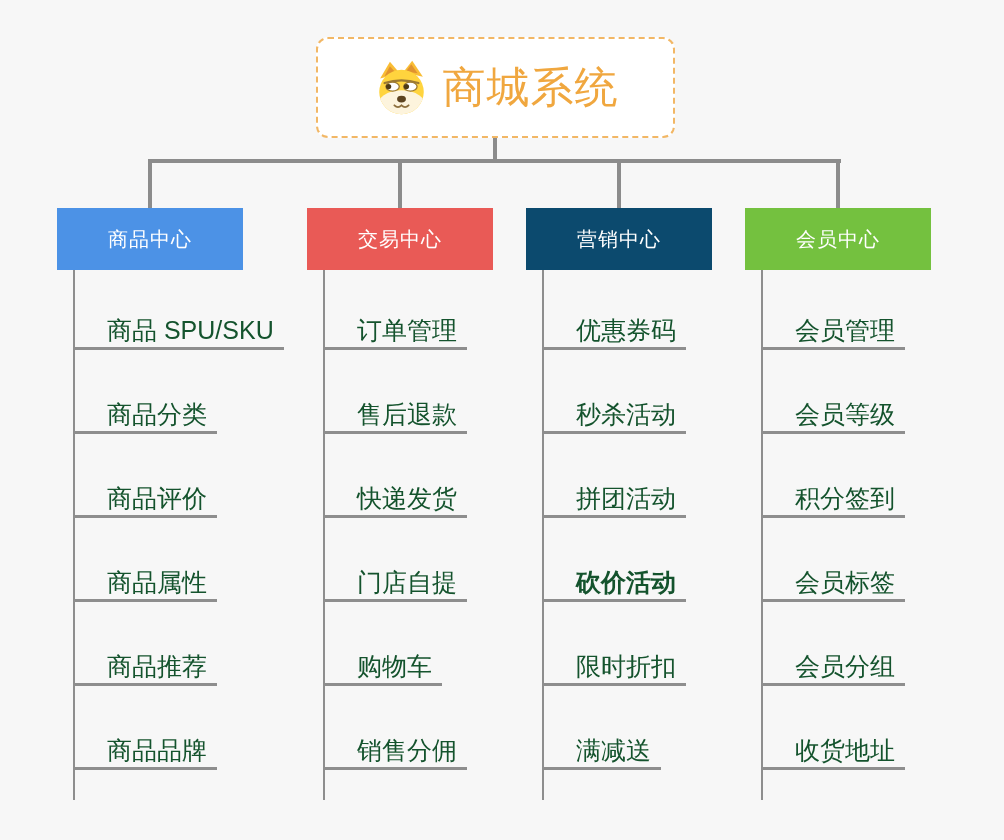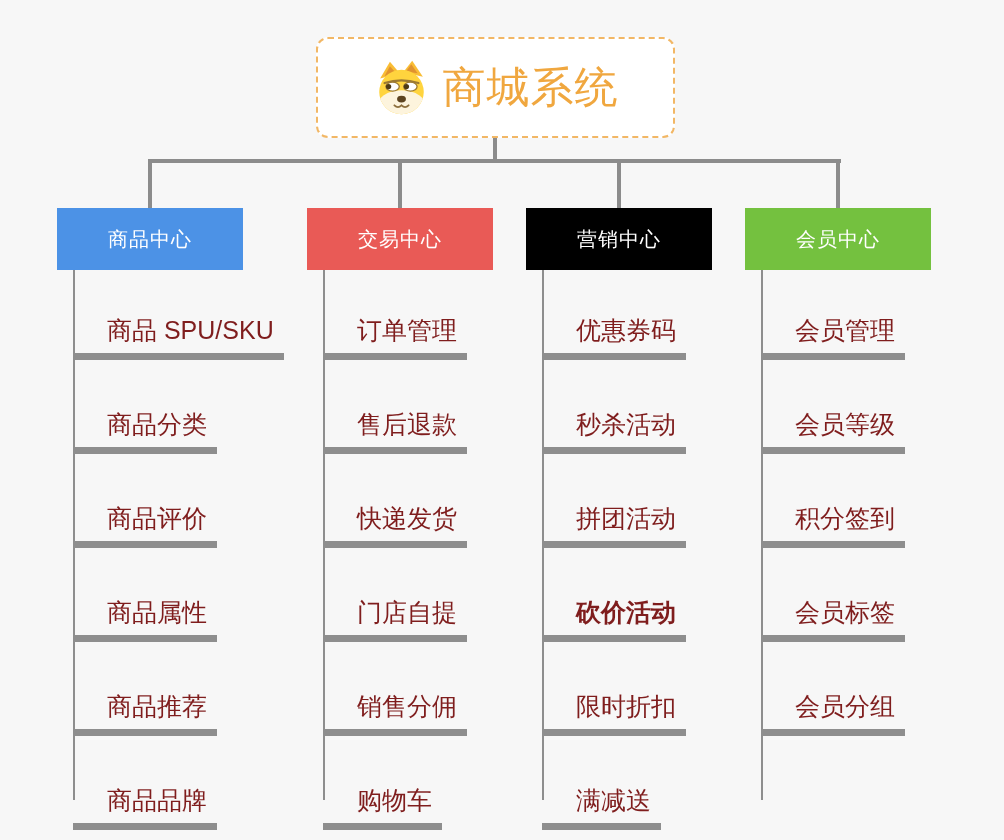--- a/index.html
+++ b/index.html
@@ -48,24 +48,24 @@
     cursor: pointer;
   }
   .spine {
     position: absolute; left: 16px; top: 62px;
     width: 2px; height: 530px;
     background: #8e8e8e;
   }
   .leaf {
     margin: 48px 0 0 16px;
     width: fit-content;
-    padding: 0 10px 6px 34px;
-    border-bottom: 7px solid #3b82f6;
+    padding: 0 10px 0 34px;
+    border-bottom: 3px solid #3b82f6;
     font-size: 25px; line-height: 33px;
-    color: #7f1d1d;
+    color: #14532d;
     white-space: nowrap;
     cursor: pointer;
   }
   .leaves .leaf:first-child { margin-top: 44px; }
 </style>
 </head>
 <body style="background: rgb(247, 247, 247);">
 
 <div class="canvas">
 
@@ -120,26 +120,26 @@
       <div class="col" style="left: 307px;">
     <div class="branch-box" style="background: rgb(233, 90, 86);">
       <span>交易中心</span>
     </div>
     <div class="spine"></div>
     <div class="leaves">
           <div class="leaf" style="border-bottom-color: rgb(142, 142, 142);">订单管理</div>
           <div class="leaf" style="border-bottom-color: rgb(142, 142, 142);">售后退款</div>
           <div class="leaf" style="border-bottom-color: rgb(142, 142, 142);">快递发货</div>
           <div class="leaf" style="border-bottom-color: rgb(142, 142, 142);">门店自提</div>
+          <div class="leaf" style="border-bottom-color: rgb(142, 142, 142);">购物车</div>
           <div class="leaf" style="border-bottom-color: rgb(142, 142, 142);">销售分佣</div>
-          <div class="leaf" style="border-bottom-color: rgb(142, 142, 142);">购物车</div>
         </div>
   </div>
       <div class="col" style="left: 526px;">
-    <div class="branch-box" style="background: #000000;">
+    <div class="branch-box" style="background: #0c4a6e;">
       <span>营销中心</span>
     </div>
     <div class="spine"></div>
     <div class="leaves">
           <div class="leaf" style="border-bottom-color: rgb(142, 142, 142);">优惠券码</div>
           <div class="leaf" style="border-bottom-color: rgb(142, 142, 142);">秒杀活动</div>
           <div class="leaf" style="border-bottom-color: rgb(142, 142, 142);">拼团活动</div>
           <div class="leaf" style="border-bottom-color: rgb(142, 142, 142); font-weight: bold;">砍价活动</div>
           <div class="leaf" style="border-bottom-color: rgb(142, 142, 142);">限时折扣</div>
           <div class="leaf" style="border-bottom-color: rgb(142, 142, 142);">满减送</div>
@@ -149,17 +149,18 @@
     <div class="branch-box" style="background: rgb(116, 193, 63);">
       <span>会员中心</span>
     </div>
     <div class="spine"></div>
     <div class="leaves">
           <div class="leaf" style="border-bottom-color: rgb(142, 142, 142);">会员管理</div>
           <div class="leaf" style="border-bottom-color: rgb(142, 142, 142);">会员等级</div>
           <div class="leaf" style="border-bottom-color: rgb(142, 142, 142);">积分签到</div>
           <div class="leaf" style="border-bottom-color: rgb(142, 142, 142);">会员标签</div>
           <div class="leaf" style="border-bottom-color: rgb(142, 142, 142);">会员分组</div>
+          <div class="leaf" style="border-bottom-color: rgb(142, 142, 142);">收货地址</div>
         </div>
   </div>
     </div>
 
 </div>
 
 </body></html>

